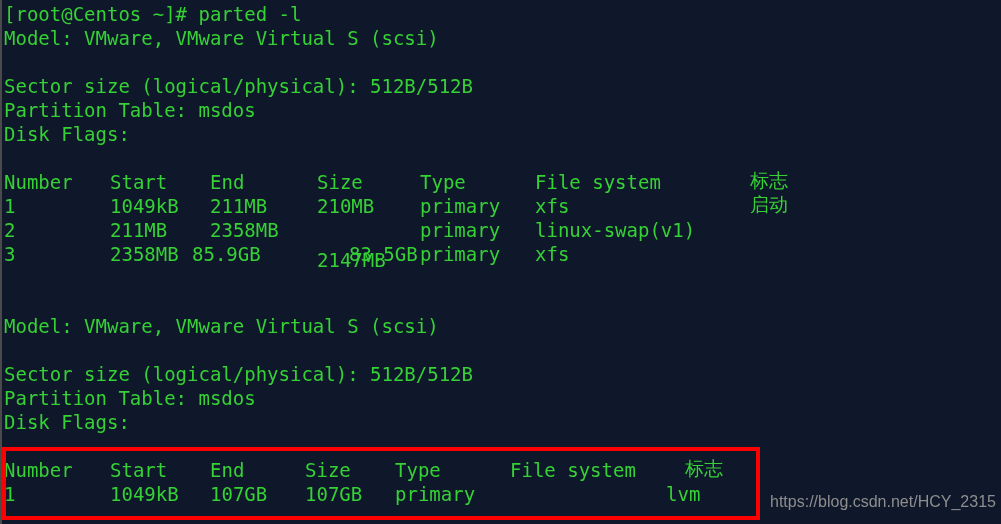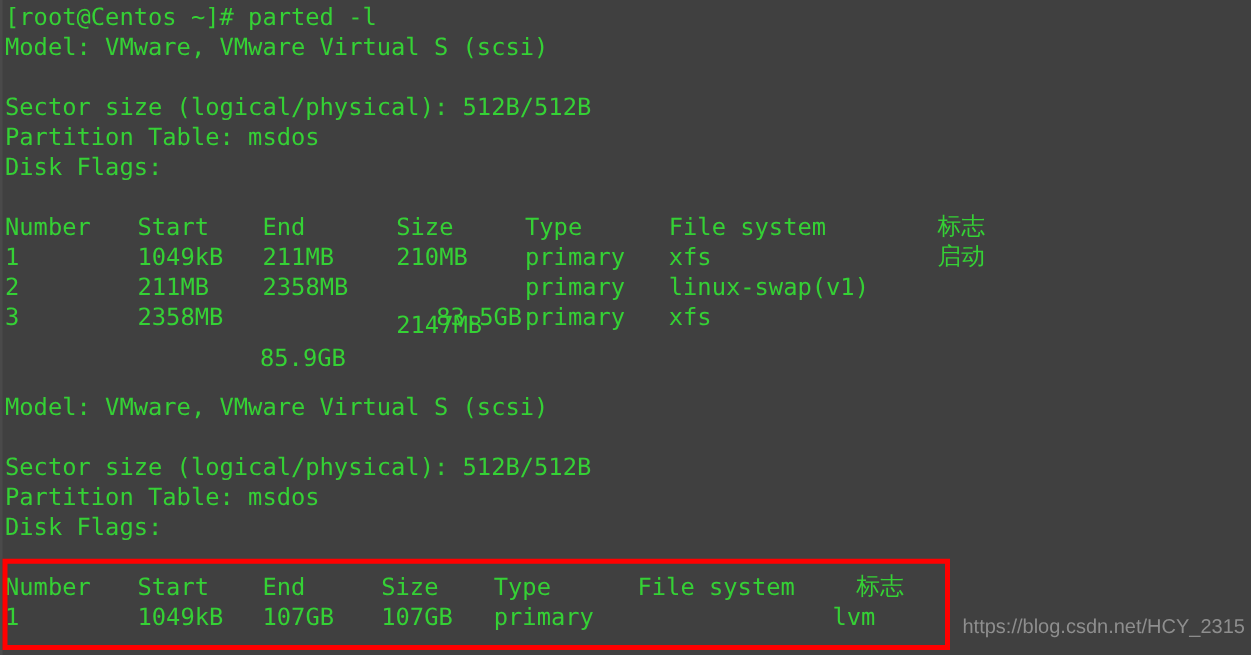--- a/index.html
+++ b/index.html
@@ -72,21 +72,21 @@
     font-size: 16px;
     line-height: 20px;
     white-space: pre;
     font-family: "Liberation Sans", sans-serif;
     text-align: center;
   }
 </style>
 </head>
 <body>
 
-<div id="screen" style="background: #404040;">
+<div id="screen" style="background: #0f172a;">
 
   <div id="left-gutter"></div>
 
   <div class="term-line" style="top: 2px; color: rgb(53, 209, 53);">[root@Centos ~]# parted -l</div>
 
   <div class="term-line" style="top: 26px; color: rgb(53, 209, 53);">Model: VMware, VMware Virtual S (scsi)</div>
   <div class="term-line" style="top: 74px; color: rgb(53, 209, 53);">Sector size (logical/physical): 512B/512B</div>
   <div class="term-line" style="top: 98px; color: rgb(53, 209, 53);">Partition Table: msdos</div>
   <div class="term-line" style="top: 122px; color: rgb(53, 209, 53);">Disk Flags:</div>
 
@@ -116,21 +116,21 @@
     <span class="cell" style="left: 210px; color: rgb(53, 209, 53);">2358MB</span>
     <span class="cell" style="left: 317px; color: rgb(53, 209, 53); margin-top: 30px;">2147MB</span>
     <span class="cell" style="left: 420px; color: rgb(53, 209, 53);">primary</span>
     <span class="cell" style="left: 535px; color: rgb(53, 209, 53);">linux-swap(v1)</span>
     <span class="cell cjk" style="left: 750px; color: rgb(53, 209, 53);"></span>
   </div>
 
   <div class="row" style="top:242px">
     <span class="cell" style="left: 4px; color: rgb(53, 209, 53);">3</span>
     <span class="cell" style="left: 110px; color: rgb(53, 209, 53);">2358MB</span>
-    <span class="cell" style="left: 208px; color: rgb(53, 209, 53); margin-top: 33px;">85.9GB</span>
+    <span class="cell" style="left: 192px; color: rgb(53, 209, 53);">85.9GB</span>
     <span class="cell" style="left: 317px; color: rgb(53, 209, 53); margin-left: 32px;">83.5GB</span>
     <span class="cell" style="left: 420px; color: rgb(53, 209, 53);">primary</span>
     <span class="cell" style="left: 535px; color: rgb(53, 209, 53);">xfs</span>
     <span class="cell cjk" style="left: 750px; color: rgb(53, 209, 53);"></span>
   </div>
 
   <div class="term-line" style="top: 314px; color: rgb(53, 209, 53);">Model: VMware, VMware Virtual S (scsi)</div>
   <div class="term-line" style="top: 362px; color: rgb(53, 209, 53);">Sector size (logical/physical): 512B/512B</div>
   <div class="term-line" style="top: 386px; color: rgb(53, 209, 53);">Partition Table: msdos</div>
   <div class="term-line" style="top: 410px; color: rgb(53, 209, 53);">Disk Flags:</div>

